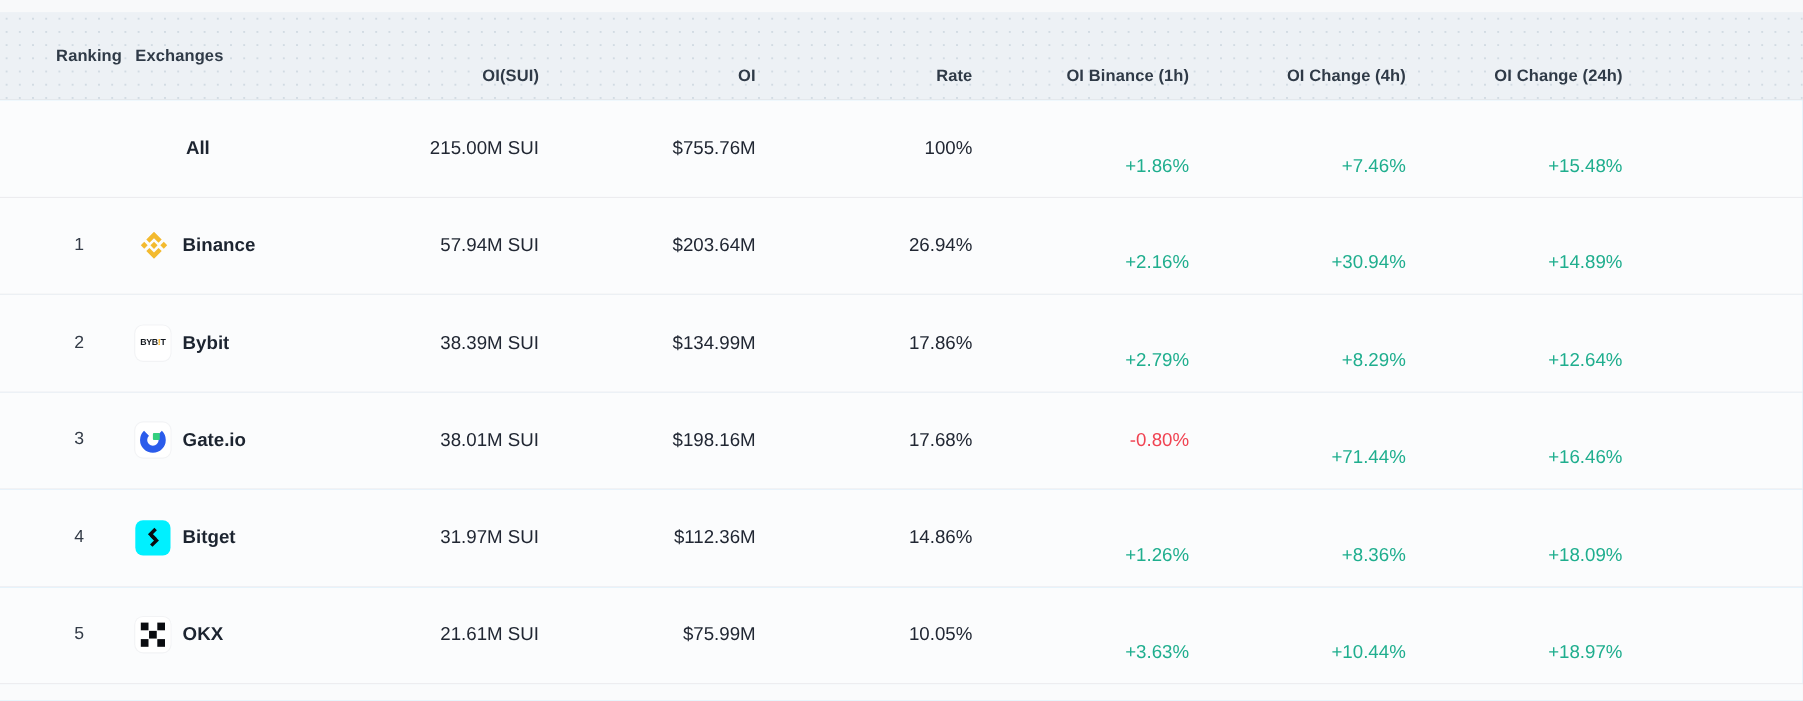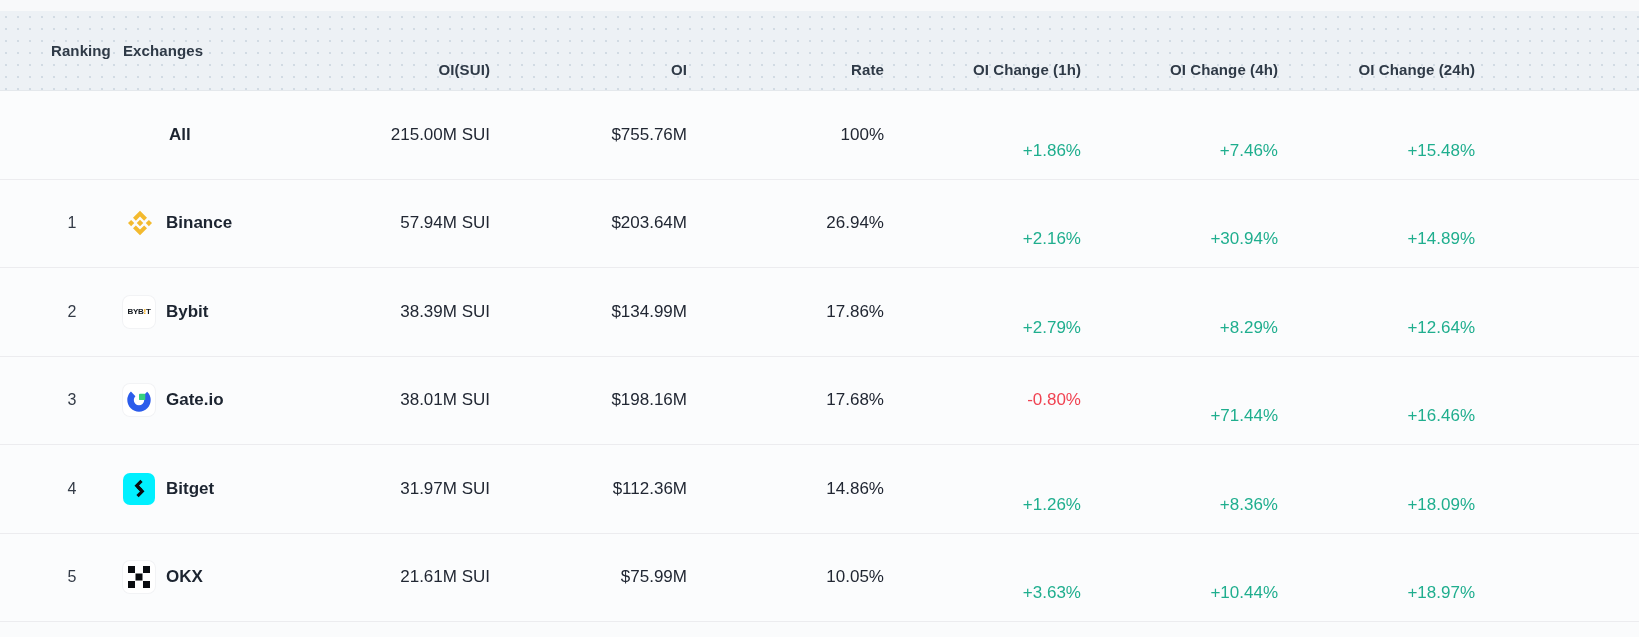--- a/index.html
+++ b/index.html
@@ -22,21 +22,21 @@
   .table-header {
     height:80px;
     background:#edf1f5;
     background-image:radial-gradient(rgba(176,192,204,.45) 1px, transparent 1.3px);
     background-size:12px 12px;
     border-bottom:1px solid #e4e8ec;
   }
   .th {
     font-size:15px; font-weight:700; color:#2f3a47; letter-spacing:.1px;
   }
-  .th-rank { padding-left:35px;margin-left:16px; }
+  .th-rank { padding-left:51px; }
   .th-exchange { padding-left:18px; }
   .th-num { text-align:right;margin-top:37px; }
 
   
   .table-body { background:#7dd3fc; }
   .data-row {
     height:88.5px;
     border-bottom:1px solid #ececef;
     background:#fbfcfd;
     cursor:pointer;
@@ -70,21 +70,21 @@
 
 <div class="oi-table">
   <div class="top-strip"></div>
 
   <div class="grid-row table-header">
     <div class="th th-rank">Ranking</div>
     <div class="th th-exchange">Exchanges</div>
     <div class="th th-num">OI(SUI)</div>
     <div class="th th-num">OI</div>
     <div class="th th-num">Rate</div>
-    <div class="th th-num">OI Change (1h)</div>
+    <div class="th th-num">OI Binance (1h)</div>
     <div class="th th-num">OI Change (4h)</div>
     <div class="th th-num">OI Change (24h)</div>
     <div></div>
   </div>
 
   <div class="table-body">
   <div class="grid-row data-row row-all">
     <div class="cell cell-rank"></div>
     <div class="cell cell-exchange">
 

